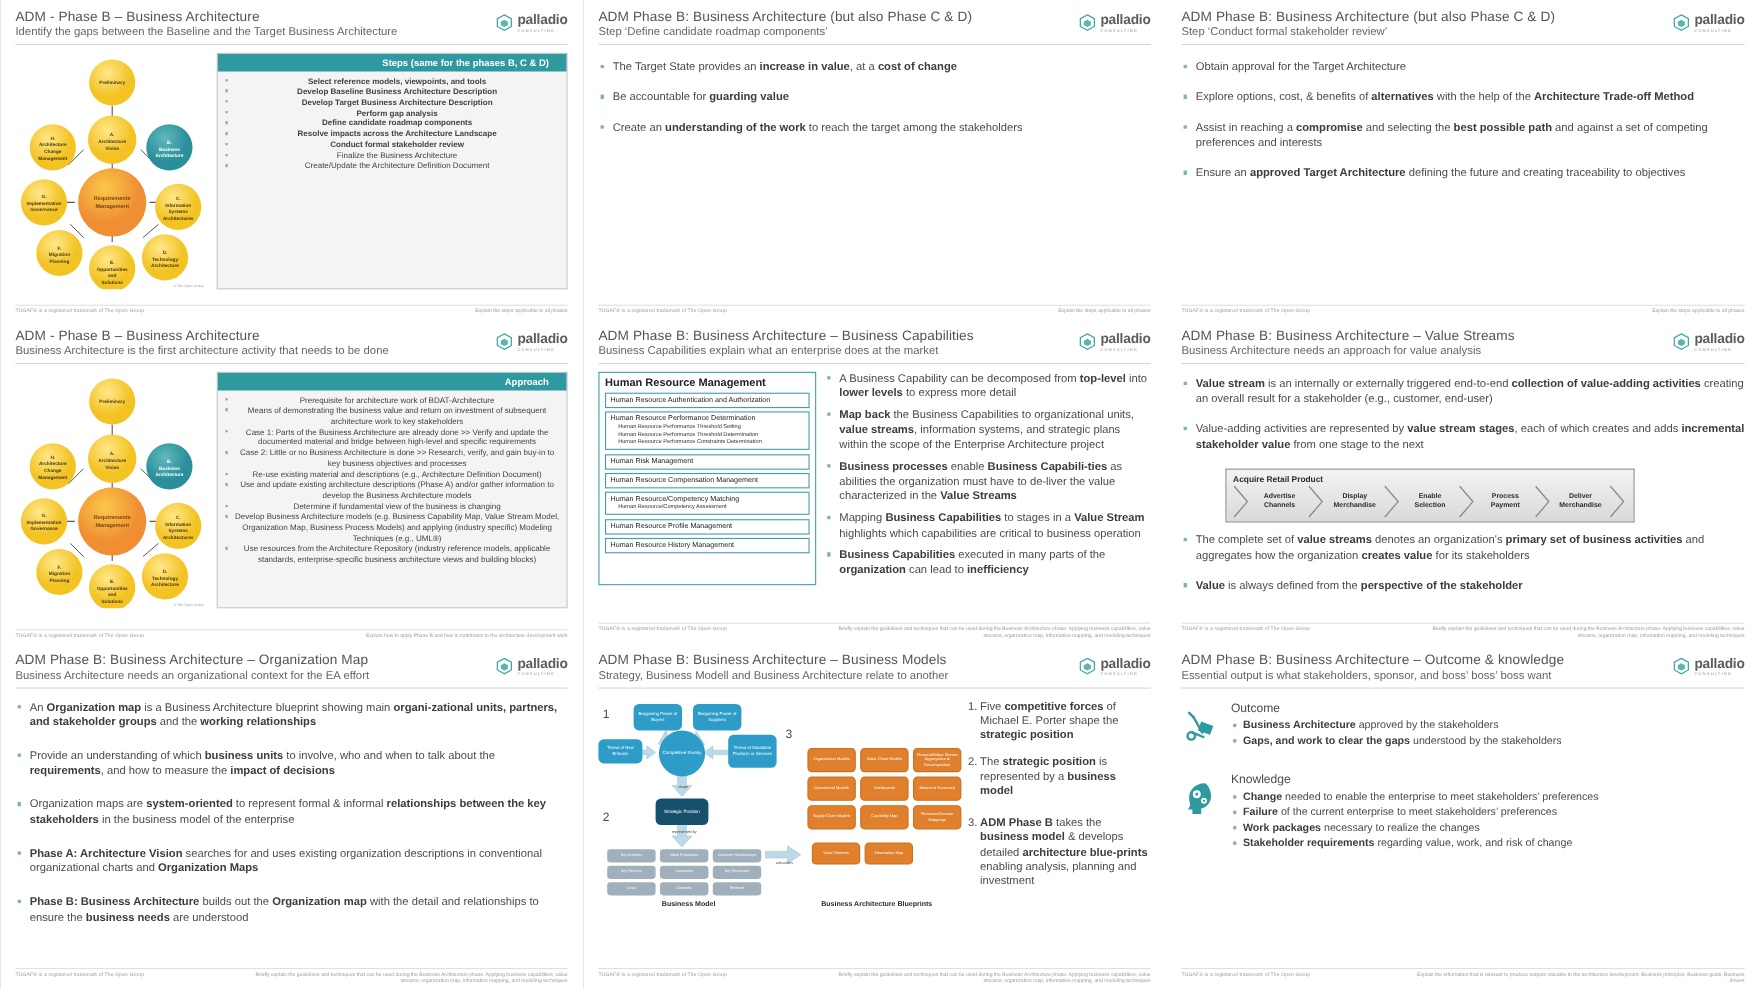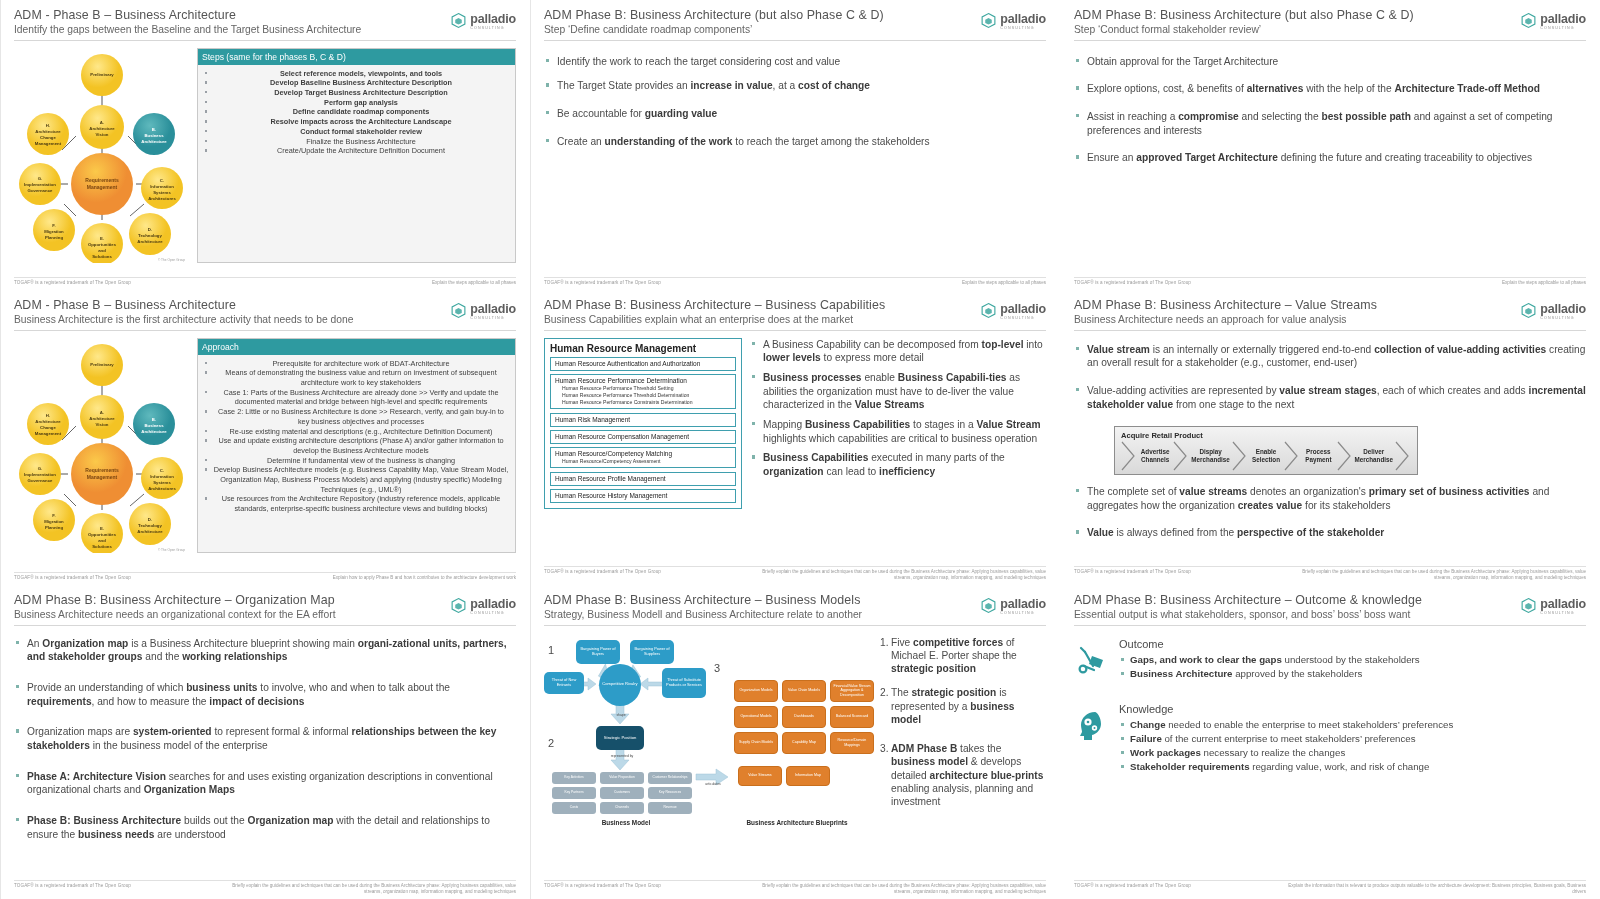--- a/index.html
+++ b/index.html
@@ -37,22 +37,22 @@
 
   
   .s-foot { position:absolute; left:14px; right:14px; bottom:4px;
             border-top:1px solid #e0e0e0; padding-top:2px;
             display:flex; justify-content:space-between; align-items:flex-start; }
   .foot-l { font-size:4.6px; color:#9b9b9b; letter-spacing:.1px; }
   .foot-r { font-size:4.6px; color:#9b9b9b; text-align:right; max-width:300px; line-height:1.35; }
 
   
   .panel { border:1px solid #c9c9c9; background:#f4f4f4; }
-  .panel-h { background:#2e9aa0; color:#fff; font-size:8.6px; font-weight:400;
-             text-align:left; padding:3px 4px; }
+  .panel-h { background:#2e9aa0; color:#fff; font-size:8.6px; font-weight:700;
+             text-align:right; padding:3px 16px; }
   .panel-b { padding:4px 6px 5px 6px;text-align:center; }
   .panel-b ul { list-style:none; }
   .panel-b li { position:relative; padding-left:9px; font-size:7.3px; line-height:1.33;
                 color:#3f3f3f; }
   .panel-b li:before { content:""; position:absolute; left:1px; top:3px; width:2.4px;
                        height:2.4px; background:#9aa0a6; }
   .panel-b li.b { font-weight:700; }
 
   .two-col { display:flex; gap:8px; margin-top:7px; }
 
@@ -63,21 +63,21 @@
   
   .capmap { border:1.4px solid #3f9fae; padding:4px 5px 5px 5px; width:198px; flex:0 0 198px;
             background:#fff; }
   .capmap .cm-title { font-size:10px; font-weight:700; color:#222; margin-bottom:3px; }
   .cmbox { border:1.1px solid #3f9fae; padding:2px 4px; margin-bottom:3.2px; }
   .cmbox .l1 { font-size:6.5px; color:#222; line-height:1.25; }
   .cmbox .l2 { font-size:5.1px; color:#333; line-height:1.4; padding-left:7px; }
 
   
   .vstream { border:1px solid #8d8d8d; background:linear-gradient(#f3f3f3,#d9d9d9);
-             padding:4px 6px 5px 6px; margin:3px 0 10px 40px; width:304px; }
+             padding:4px 6px 5px 6px; margin:3px 0 10px 40px; width:372px; }
   .vs-title { font-size:7.6px; font-weight:700; color:#2b2b2b; margin-bottom:3px; }
   .vs-row { display:flex; align-items:stretch; }
   .chev { position:relative; flex:1; text-align:center; font-size:6.3px; font-weight:700;
           color:#2b2b2b; line-height:1.25; padding:5px 2px; }
   .chev-sep { width:16px; position:relative; }
   .chev-sep svg { position:absolute; left:0; top:50%; transform:translateY(-50%); }
 
   
   .bmwrap { position:relative; height:195px; margin-top:4px; }
   .bm-num { position:absolute; font-size:11px; color:#4a4a4a; font-weight:400; }
@@ -259,21 +259,20 @@
               </g>
             </svg>
         </span>
         <span class="wordmark">
           <span class="w1">palladio</span>
           <span class="w2">CONSULTING</span>
         </span>
       </div>
     </div>
     <ul class="bl" style="margin-top:14px">
-      <li>Identify the work to reach the target considering cost and value</li>
       <li style="margin-bottom:14px">The Target State provides an <b>increase in value</b>, at a <b>cost of change</b></li>
       <li style="margin-bottom:14px">Be accountable for <b>guarding value</b></li>
       <li>Create an <b>understanding of the work</b> to reach the target among the stakeholders</li>
     </ul>
     <div class="s-foot">
       <span class="foot-l">TOGAF® is a registered trademark of The Open Group</span>
       <span class="foot-r">Explain the steps applicable to all phases</span>
     </div>
   </section>
 
@@ -465,20 +464,21 @@
         <div class="cmbox">
           <div class="l1">Human Resource Profile Management</div>
         </div>
         <div class="cmbox" style="margin-bottom:0">
           <div class="l1">Human Resource History Management</div>
         </div>
       </div>
 
       <ul class="bl tight" style="flex:1;margin-top:0">
         <li>A Business Capability can be decomposed from <b>top-level</b> into <b>lower levels</b> to express more detail</li>
+        <li><b>Map back</b> the Business Capabilities to organizational units, <b>value streams</b>, information systems, and strategic plans within the scope of the Enterprise Architecture project</li>
         <li><b>Business processes</b> enable <b>Business Capabili-ties</b> as abilities the organization must have to de-liver the value characterized in the <b>Value Streams</b></li>
         <li>Mapping <b>Business Capabilities</b> to stages in a <b>Value Stream</b> highlights which capabilities are critical to business operation</li>
         <li><b>Business Capabilities</b> executed in many parts of the <b>organization</b> can lead to <b>inefficiency</b></li>
       </ul>
     </div>
 
     <div class="s-foot">
       <span class="foot-l">TOGAF® is a registered trademark of The Open Group</span>
       <span class="foot-r">Briefly explain the guidelines and techniques that can be used during the Business Architecture phase: Applying business capabilities, value streams, organization map, information mapping, and modeling techniques</span>
     </div>
@@ -720,22 +720,22 @@
               <path d="M10 8 L18 22"></path>
             <path d="M9 22 L19 26"></path>
           </g>
           <circle cx="8" cy="25" r="3.4" fill="none" stroke="#2e9aa0" stroke-width="2.2"></circle>
           <path d="M17 12 L28 16 L25 24 L14 20 Z" fill="#2e9aa0"></path>
         </svg>
       </div>
       <div style="flex:1">
         <div class="ok-h">Outcome</div>
         <ul class="ok-list">
+          <li><b>Business Architecture</b> approved by the stakeholders</li>
           <li><b>Gaps, and work to clear the gaps</b> understood by the stakeholders</li>
-          <li><b>Business Architecture</b> approved by the stakeholders</li>
         </ul>
       </div>
     </div>
 
     <div class="ok-block" style="margin-top:22px">
       <div class="ok-icon">
         <svg width="34" height="34" viewBox="0 0 34 34">
           <path d="M20 3c-8 0-14 6-14 13 0 3 1 5 1 7l-2 4h4v4h8v-5c5-1 9-6 9-11 0-7-4-12-6-12z" fill="#2e9aa0"></path>
           <circle cx="13" cy="13" r="3.6" fill="#fff"></circle>
             <circle cx="13" cy="13" r="1.3" fill="#2e9aa0"></circle>

